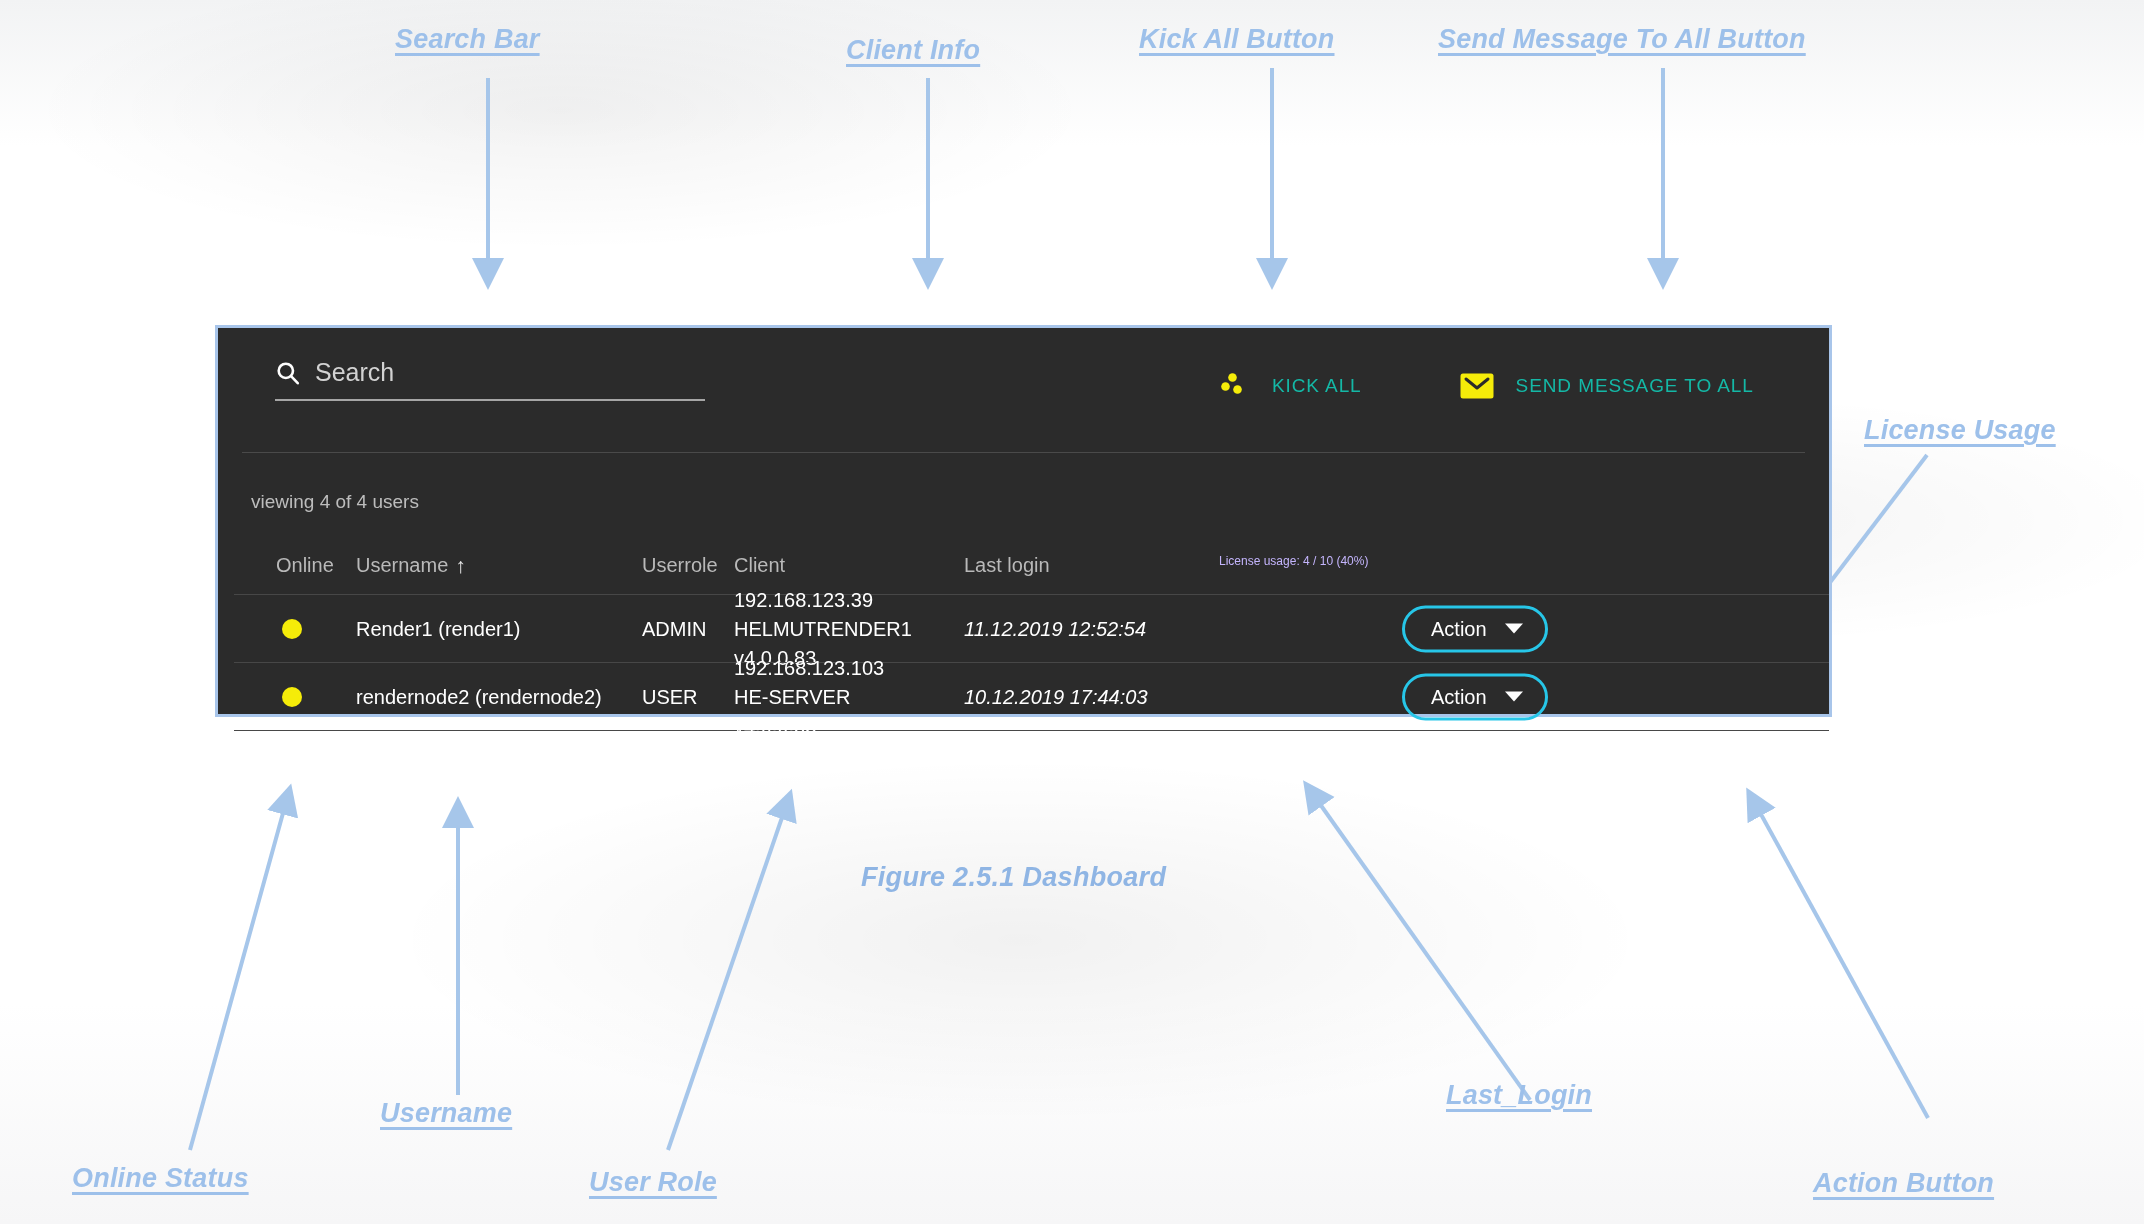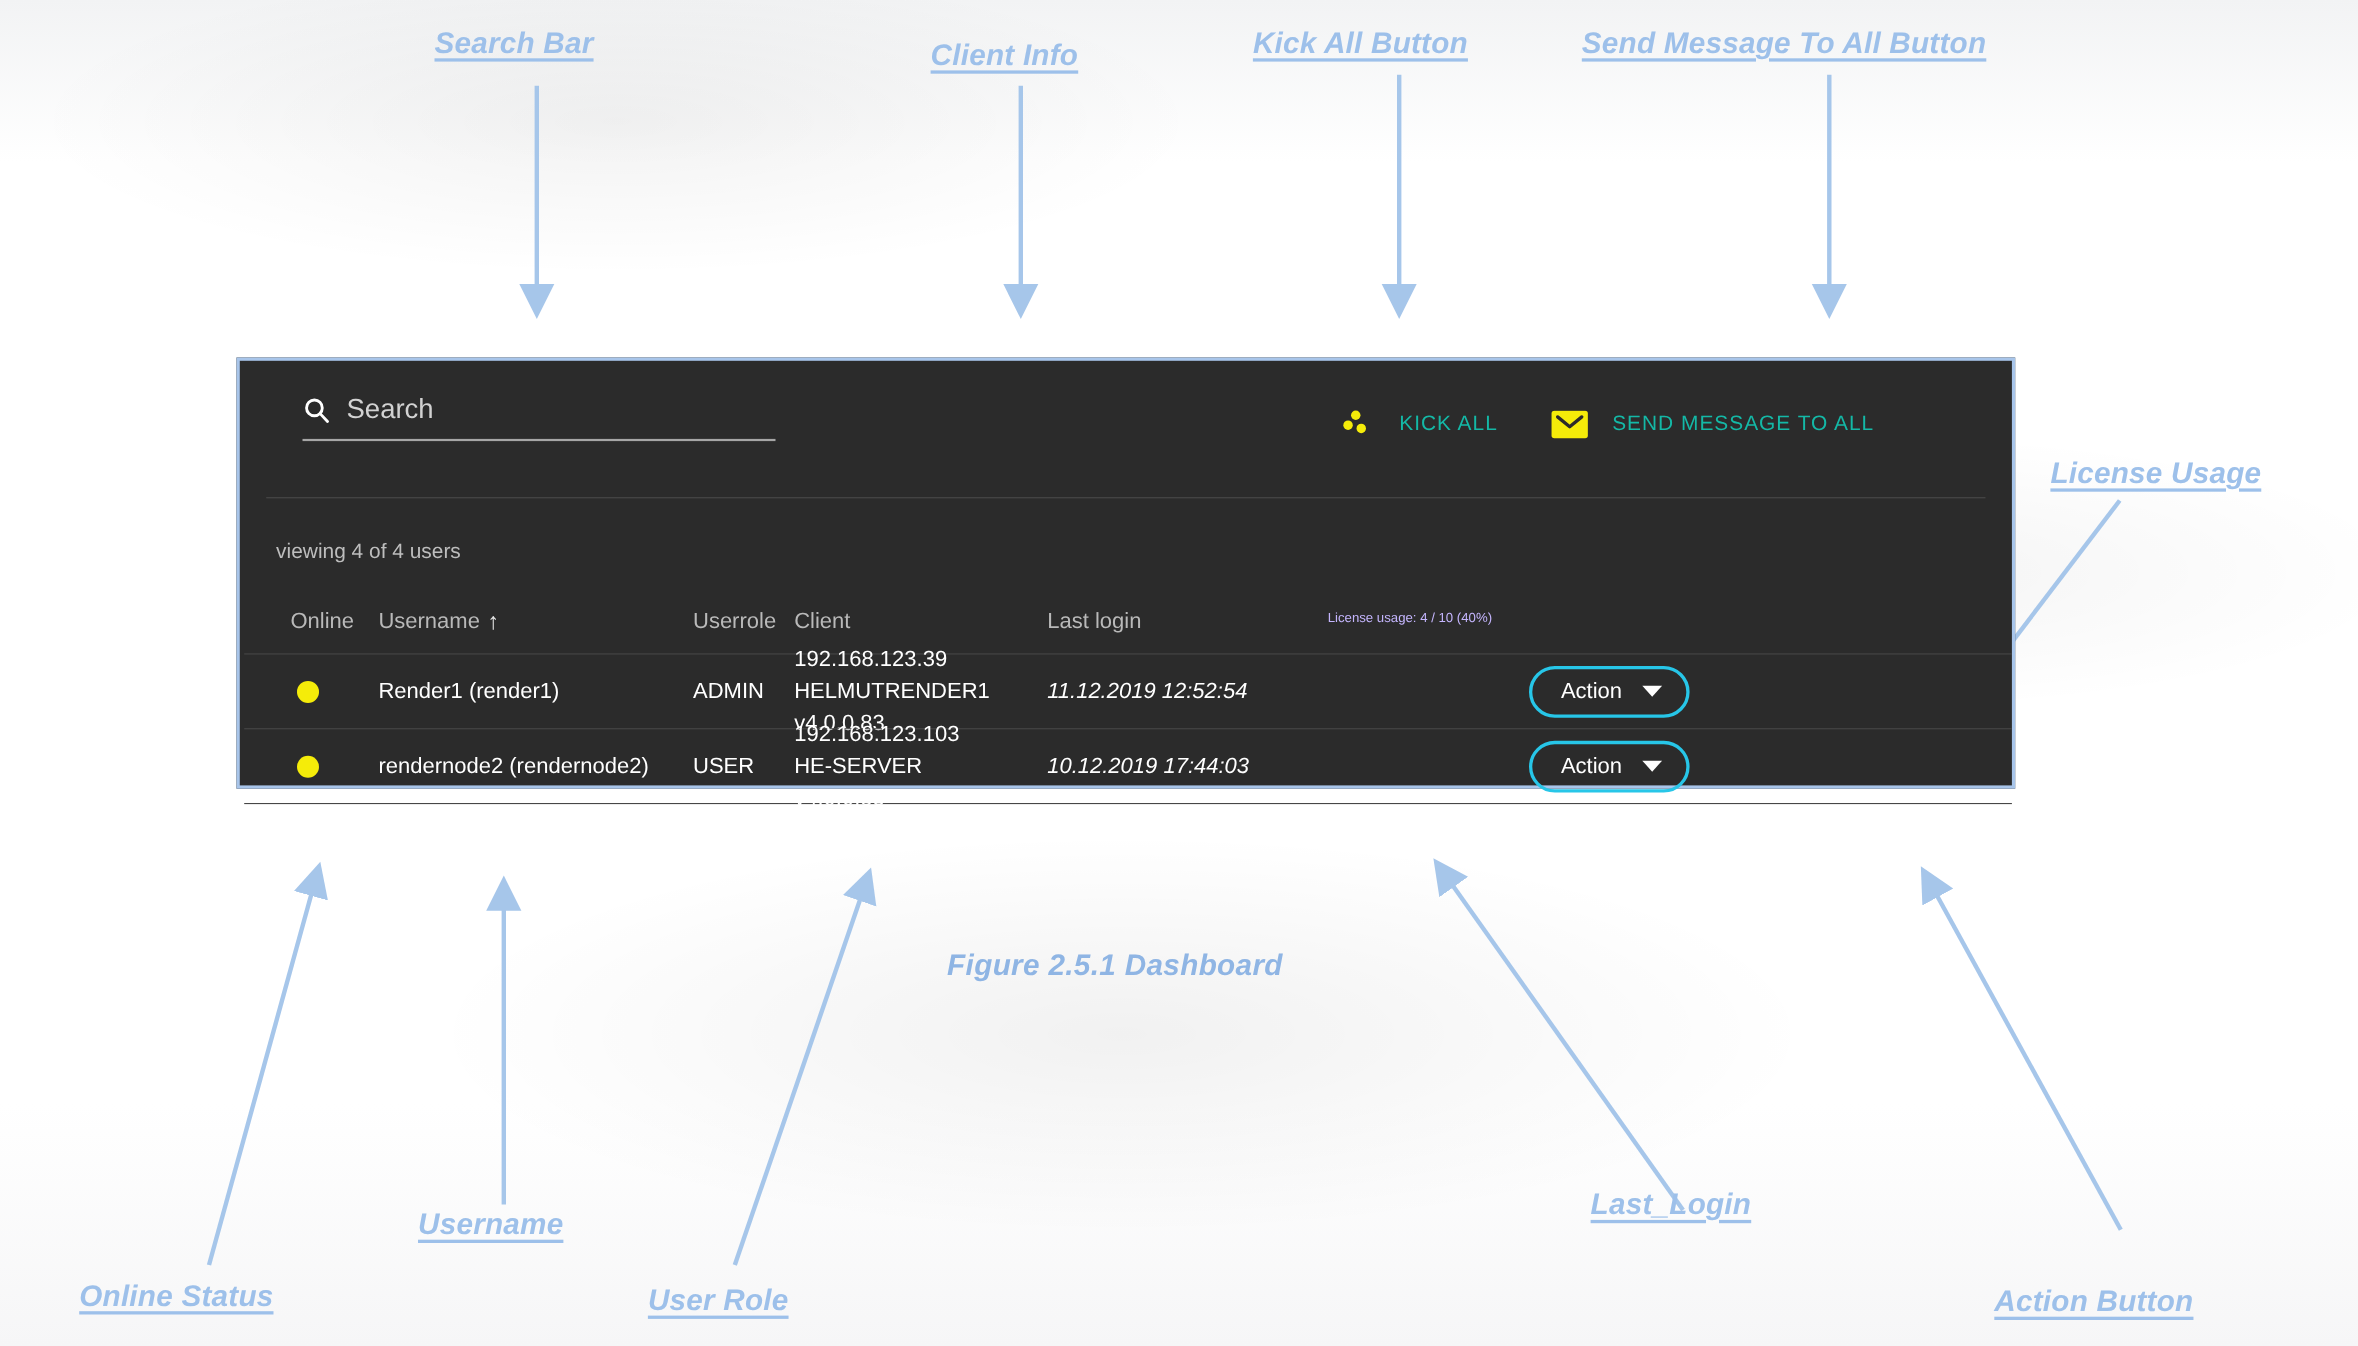--- a/index.html
+++ b/index.html
@@ -79,37 +79,37 @@
     position:absolute;left:1000px;top:36px;
     display:flex;align-items:center;gap:0;
   }
   .hdr-btn{
     display:flex;align-items:center;gap:22px;
     background:transparent;border:none;cursor:pointer;
     color:#14b8a6;font-size:19px;letter-spacing:0.9px;
     font-family:"Liberation Sans", sans-serif;
     padding:6px 0;
   }
-  .hdr-btn + .hdr-btn{margin-left:48px;}
+  .hdr-btn + .hdr-btn{margin-left:98px;}
   .kick-icon{width:32px;height:32px;display:block;}
   .mail-icon{width:34px;height:26px;display:block;}
 
   .hdr-divider{
     position:absolute;left:24px;right:24px;top:124px;
     height:1px;background:#4a4a4a;
   }
 
   .viewing{
     position:absolute;left:33px;top:163px;
     color:#bdbdbd;font-size:19px;
   }
 
   
   .table{
-    position:absolute;left:4px;right:0;top:210px;
+    position:absolute;left:16px;right:0;top:210px;
   }
   .thead{
     position:relative;height:56px;
     color:#b9b9b9;font-size:20px;
   }
   .th{position:absolute;top:16px;white-space:nowrap;}
   .th-online{left:42px;}
   .th-username{left:122px;display:flex;align-items:center;gap:7px;}
   .sort-arrow{font-size:21px;color:#e8e8e8;line-height:1;}
   .th-userrole{left:408px;}

